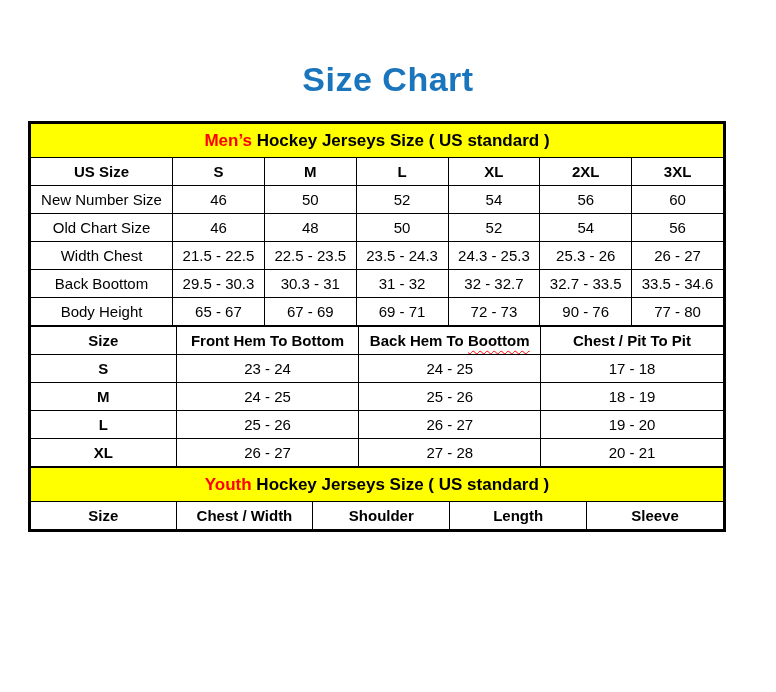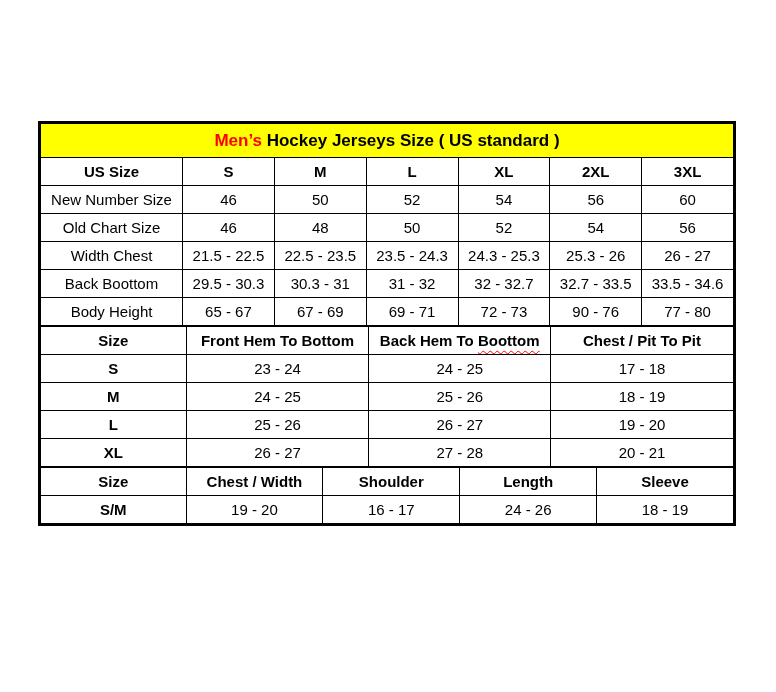--- a/index.html
+++ b/index.html
@@ -23,21 +23,21 @@
     margin: 0;
     text-align: center;
     font-size: 34px;
     font-weight: bold;
     color: var(--title-blue, #1b75bc);
     letter-spacing: 0.5px;
   }
   .tables-wrap {
     position: absolute;
     top: 121px;
-    left: 38px;
+    left: 28px;
     width: 694px;
     border: 2px solid var(--border-col, #000000);
   }
   table.size-table {
     width: 100%;
     border-collapse: collapse;
     table-layout: fixed;
   }
   table.size-table td {
     border: 1px solid var(--border-col, #000000);
@@ -71,20 +71,21 @@
     text-decoration-color: var(--hl-red, #ff0000);
     text-decoration-thickness: 1px;
     text-underline-offset: 4px;
     margin-top: 32px;
   }
 </style>
 </head>
 <body>
 
 <div class="page">
+  <h1 class="page-title">Size Chart</h1>
   <div class="tables-wrap">
     <table class="size-table">
         <colgroup>
           <col style="width: 20.5%;">
           <col style="width: 13.25%;">
           <col style="width: 13.25%;">
           <col style="width: 13.25%;">
           <col style="width: 13.25%;">
           <col style="width: 13.25%;">
           <col style="width: 13.25%;">
@@ -191,30 +192,26 @@
       </table>
     <table class="size-table">
         <colgroup>
           <col style="width: 21%;">
           <col style="width: 19.75%;">
           <col style="width: 19.75%;">
           <col style="width: 19.75%;">
           <col style="width: 19.75%;">
         </colgroup>
         <tbody>
+          <tr class="band-row">
+            <td colspan="5"><span class="hl">Youth</span> Hockey Jerseys Size ( US standard )</td>
+          </tr>
           <tr class="head-row">
             <td>Size</td>
             <td>Chest / Width</td>
             <td>Shoulder</td>
             <td>Length</td>
             <td>Sleeve</td>
           </tr>
-          <tr>
-            <td class="b">S/M</td>
-            <td>19 - 20</td>
-            <td>16 - 17</td>
-            <td>24 - 26</td>
-            <td>18 - 19</td>
-          </tr>
         </tbody>
       </table>
   </div>
 </div>
 
 </body></html>

